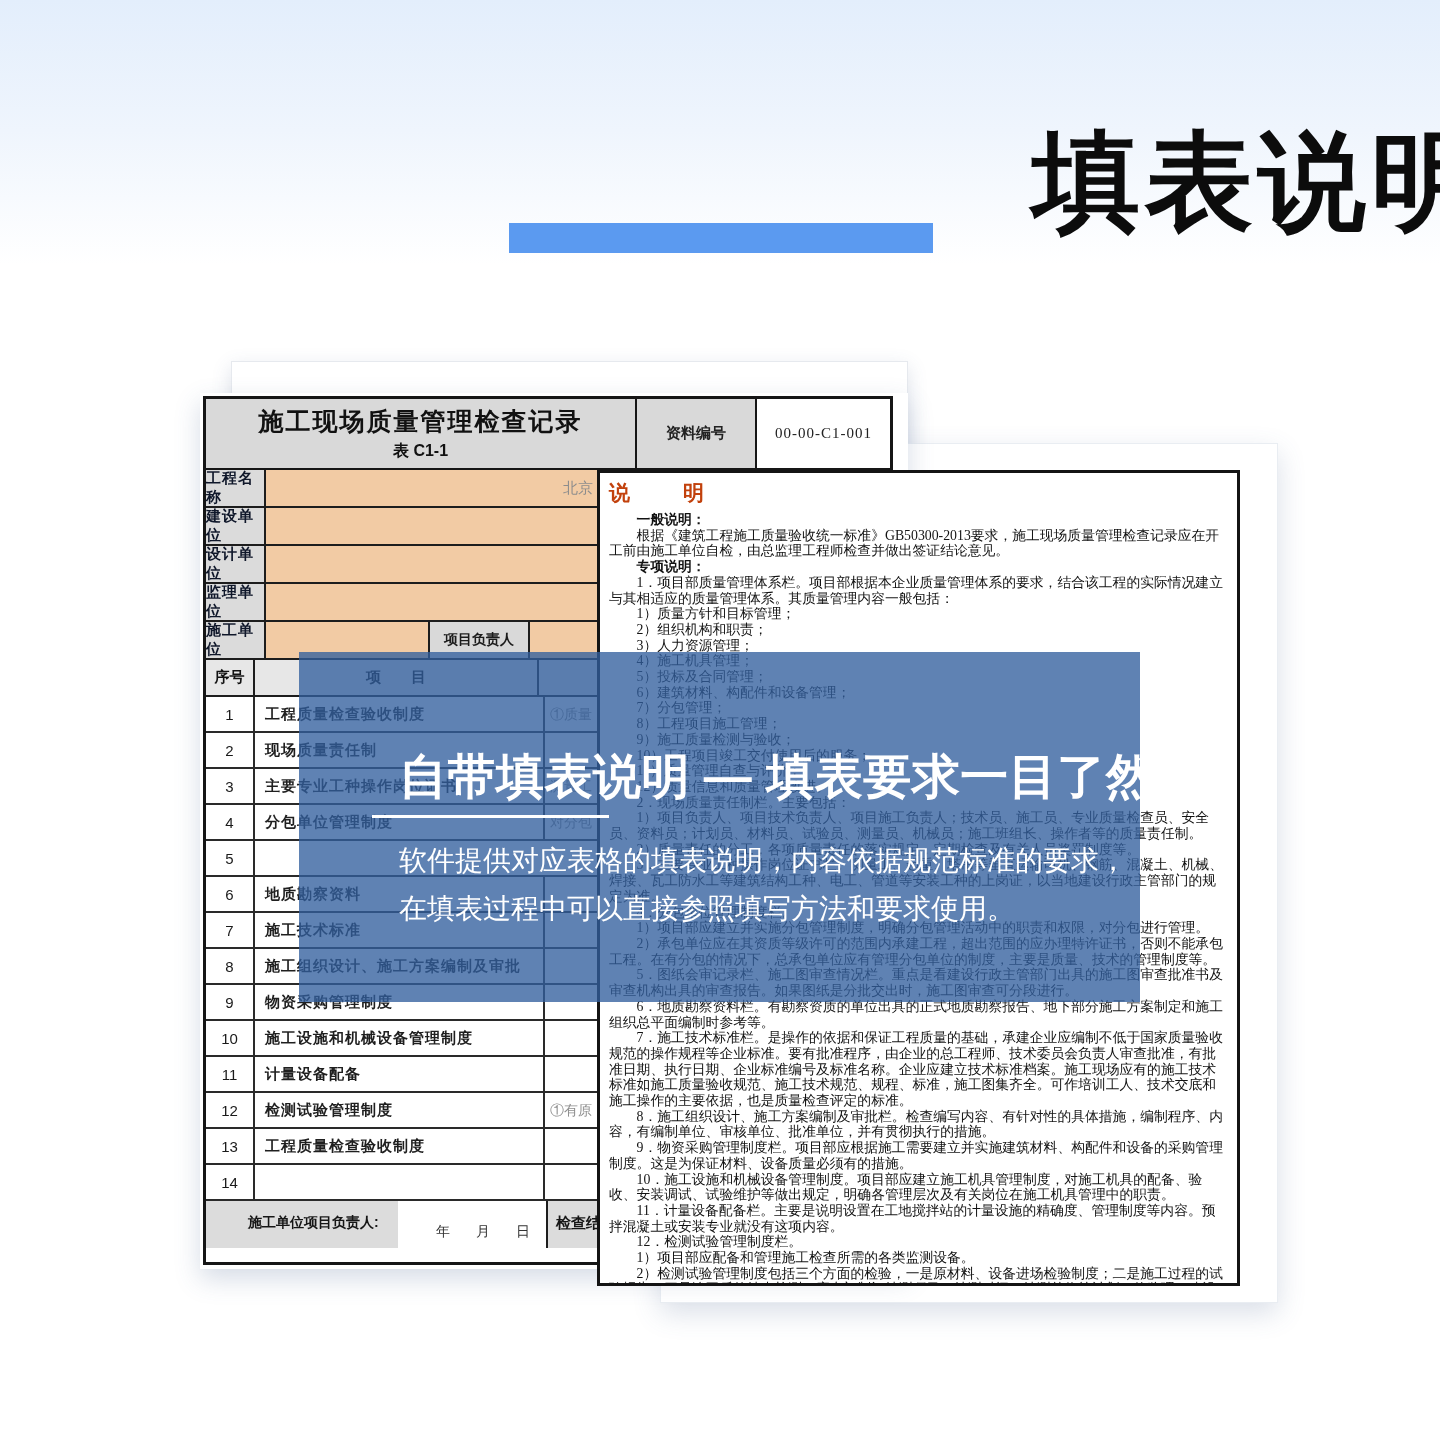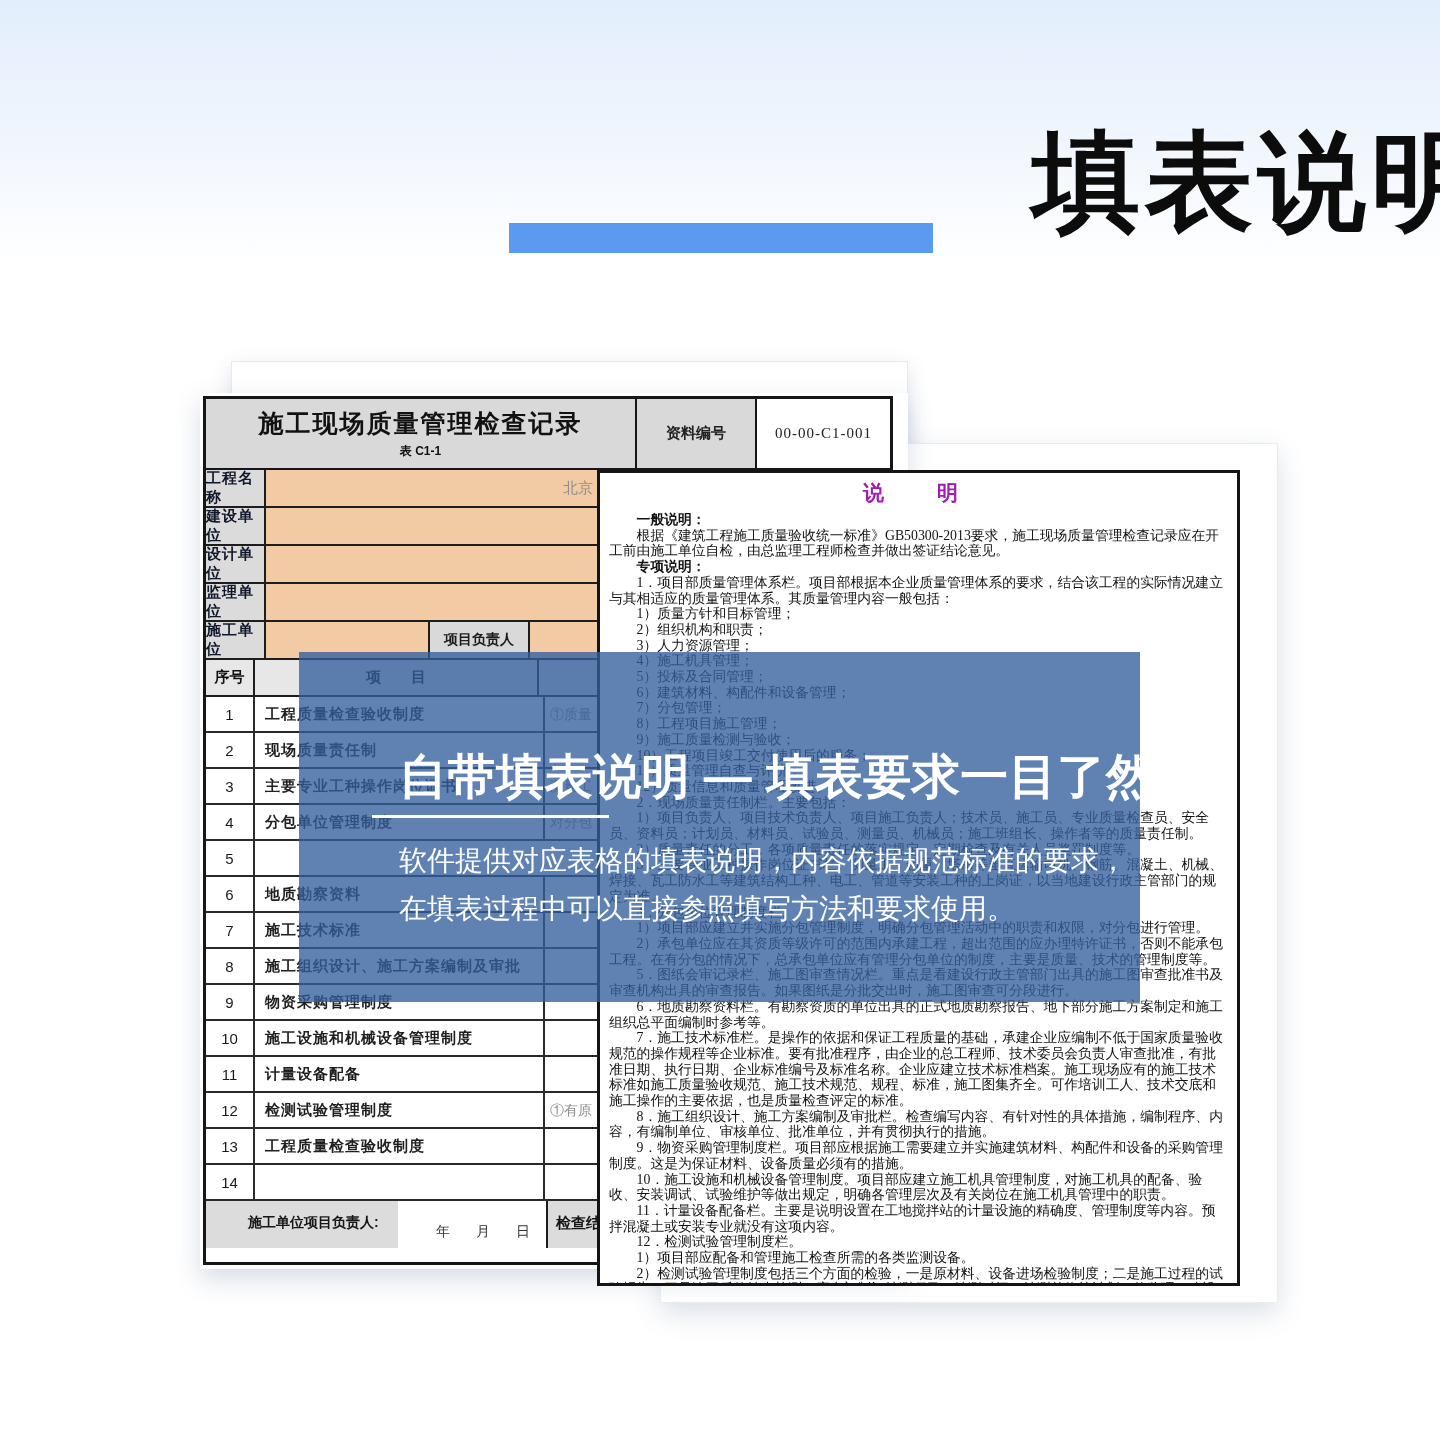--- a/index.html
+++ b/index.html
@@ -25,21 +25,21 @@
                 box-shadow:0 10px 24px rgba(70,95,140,.22); }
 
   
   .form-table { position:absolute; left:3px; top:3px; width:690px; height:869px;
                 border:3px solid #161616; background:#fff; }
   .c { display:flex; align-items:center; justify-content:center; }
   .fhead { display:flex; height:71px; border-bottom:2px solid #161616; }
   .fhead-title { width:431px; background:#d9d9d9; border-right:2px solid #161616;
                  display:flex; flex-direction:column; align-items:center; justify-content:center; }
   .ft1 { font-size:25px; font-weight:800; letter-spacing:2px; color:#111; }
-  .ft2 { font-size:12px; font-weight:800; color:#111; margin-top:3px;text-align:right; }
+  .ft2 { font-size:16px; font-weight:800; color:#111; margin-top:3px;text-align:right; }
   .fhead-doclabel { width:120px; background:#d9d9d9; border-right:2px solid #161616;
                     font-size:15px; font-weight:700; color:#222; }
   .fhead-docval { flex:1; background:#fff; font-family:"Liberation Serif",serif;
                   font-size:15px; color:#222; letter-spacing:1px; }
   .info-row { display:flex; height:38px; border-bottom:2px solid #1d1d1d; }
   .il { width:60px; background:#dbdbdb; border-right:2px solid #1d1d1d;
         font-size:15px; font-weight:700; color:#0f172a; letter-spacing:1px; }
   .iv { flex:1; background:#f2cba4; font-size:15px; color:#8d8d8d; }
   .iv-first { flex:none; width:164px; border-right:2px solid #1d1d1d; }
   .iml { width:100px; background:#d9d9d9; border-right:2px solid #1d1d1d;
@@ -62,22 +62,22 @@
   .ff-datebox { width:148px; background:#fff; position:relative; }
   .ff-date { position:absolute; right:10px; bottom:7px; font-size:14px; color:#333;
              letter-spacing:6px; }
   .ff-sep { width:2px; background:#1d1d1d; }
   .ff-result { flex:1; font-size:15px; font-weight:700; color:#161616; padding:13px 0 0 8px; }
 
   
   #doc-paper { position:absolute; left:597px; top:470px; width:643px; height:816px;
                background:#fff; border:3px solid #141414; z-index:3; padding:5px 9px 0 9px;
                overflow:hidden; }
-  .doc-title { text-align:center; font-family:"Liberation Serif",serif; font-size:21px;
-               font-weight:700; letter-spacing:16px; color:#a21caf; margin:1px 0 5px; }
+  .doc-title { text-align:left; font-family:"Liberation Serif",serif; font-size:21px;
+               font-weight:700; letter-spacing:16px; color:#c2410c; margin:1px 0 5px; }
   .doc-body p { font-family:"Liberation Serif",serif; font-size:13.8px; line-height:15.7px;
                 text-indent:2em; color:#121212; }
   .doc-body p.b { font-weight:700; }
 
   
   #overlay { position:absolute; left:299px; top:652px; width:841px; height:350px;
              background:rgba(50,95,158,0.78); z-index:4; }
   .ov-heading { position:absolute; left:100px; top:98px; font-size:48px; line-height:54px;
                 font-weight:800; color:#fff; white-space:nowrap; letter-spacing:0.5px; }
   .ov-divider { position:absolute; left:73px; top:163px; width:237px; height:3px; background:#fff; }

